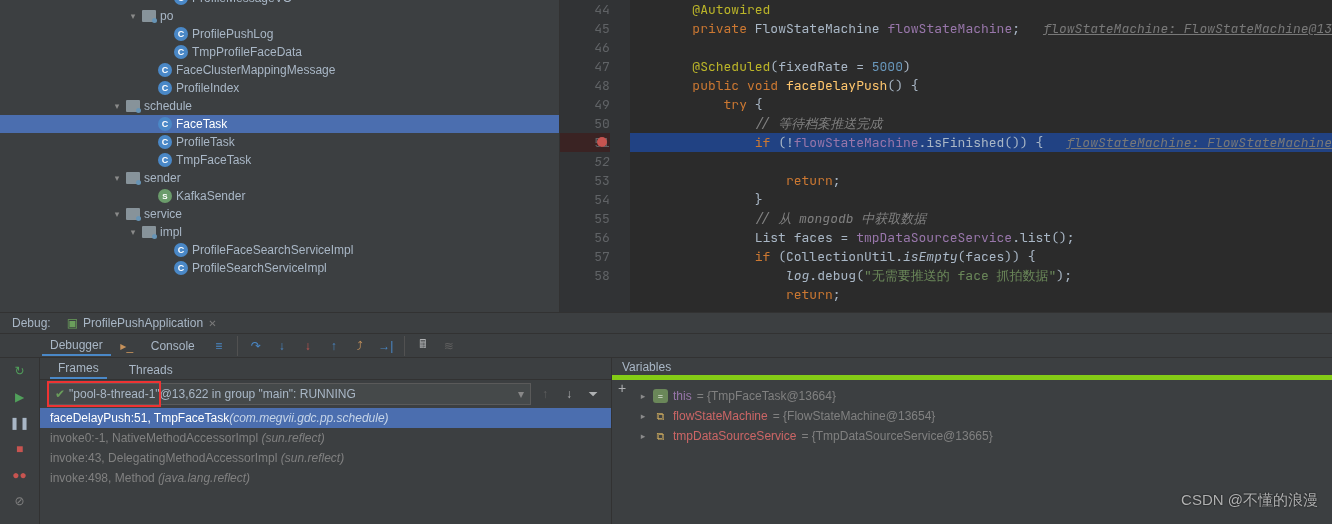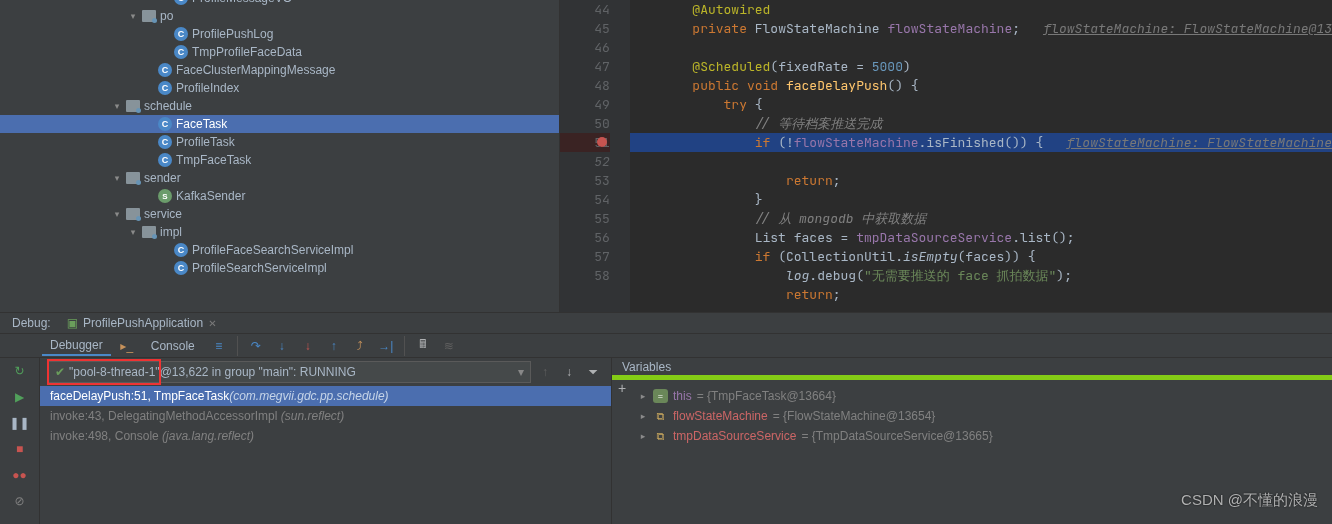--- a/index.html
+++ b/index.html
@@ -221,42 +221,49 @@
   <div class="leftcol">
     <div class="lbtn" style="color:#51a05b">↻</div>
     <div class="lbtn" style="color:#51a05b">▶</div>
     <div class="lbtn" style="color:#a9b7c6">❚❚</div>
     <div class="lbtn" style="color:#c75450">■</div>
     <div class="lbtn" style="color:#c75450">●●</div>
     <div class="lbtn" style="color:#808080">⊘</div>
   </div>
 
   <div class="frames">
+    <div class="ft-tabs">
+      <span class="tab-lbl active">Frames</span>
+      <span class="tab-lbl">Threads</span>
+    </div>
     <div class="thread-row">
       <div class="thread-select">
         <span style="color:#6a9e5b;margin-right:4px">✔</span>
         <span>"pool-8-thread-1"</span>
         <span>@13,622 in group "main": RUNNING</span>
         <span style="position:absolute;right:6px;color:#888">▾</span>
         <div class="redbox" style="left:-2px;top:-3px;width:114px;height:26px"></div>
       </div>
       <span class="tbtn" style="color:#606060">↑</span>
       <span class="tbtn">↓</span>
       <span class="tbtn">⏷</span>
     </div>
     <div class="stack" id="stack">
         <div class="stack-row selected">
           <span>faceDelayPush:51, TmpFaceTask </span>
           <span class="dim">(com.megvii.gdc.pp.schedule)</span>
         </div>
         <div class="stack-row">
+          <span class="grey"><span>invoke0:-1, NativeMethodAccessorImpl </span><span class="dim">(sun.reflect)</span></span>
+        </div>
+        <div class="stack-row">
           <span class="grey"><span>invoke:43, DelegatingMethodAccessorImpl </span><span class="dim">(sun.reflect)</span></span>
         </div>
         <div class="stack-row">
-          <span class="grey"><span>invoke:498, Console </span><span class="dim">(java.lang.reflect)</span></span>
+          <span class="grey"><span>invoke:498, Method </span><span class="dim">(java.lang.reflect)</span></span>
         </div>
       </div>
   </div>
 
   <div class="vars">
     <div class="vars-hdr">
         <span>Variables</span>
       </div>
     <div style="display:flex">
       <div class="plusbtn">+</div>

